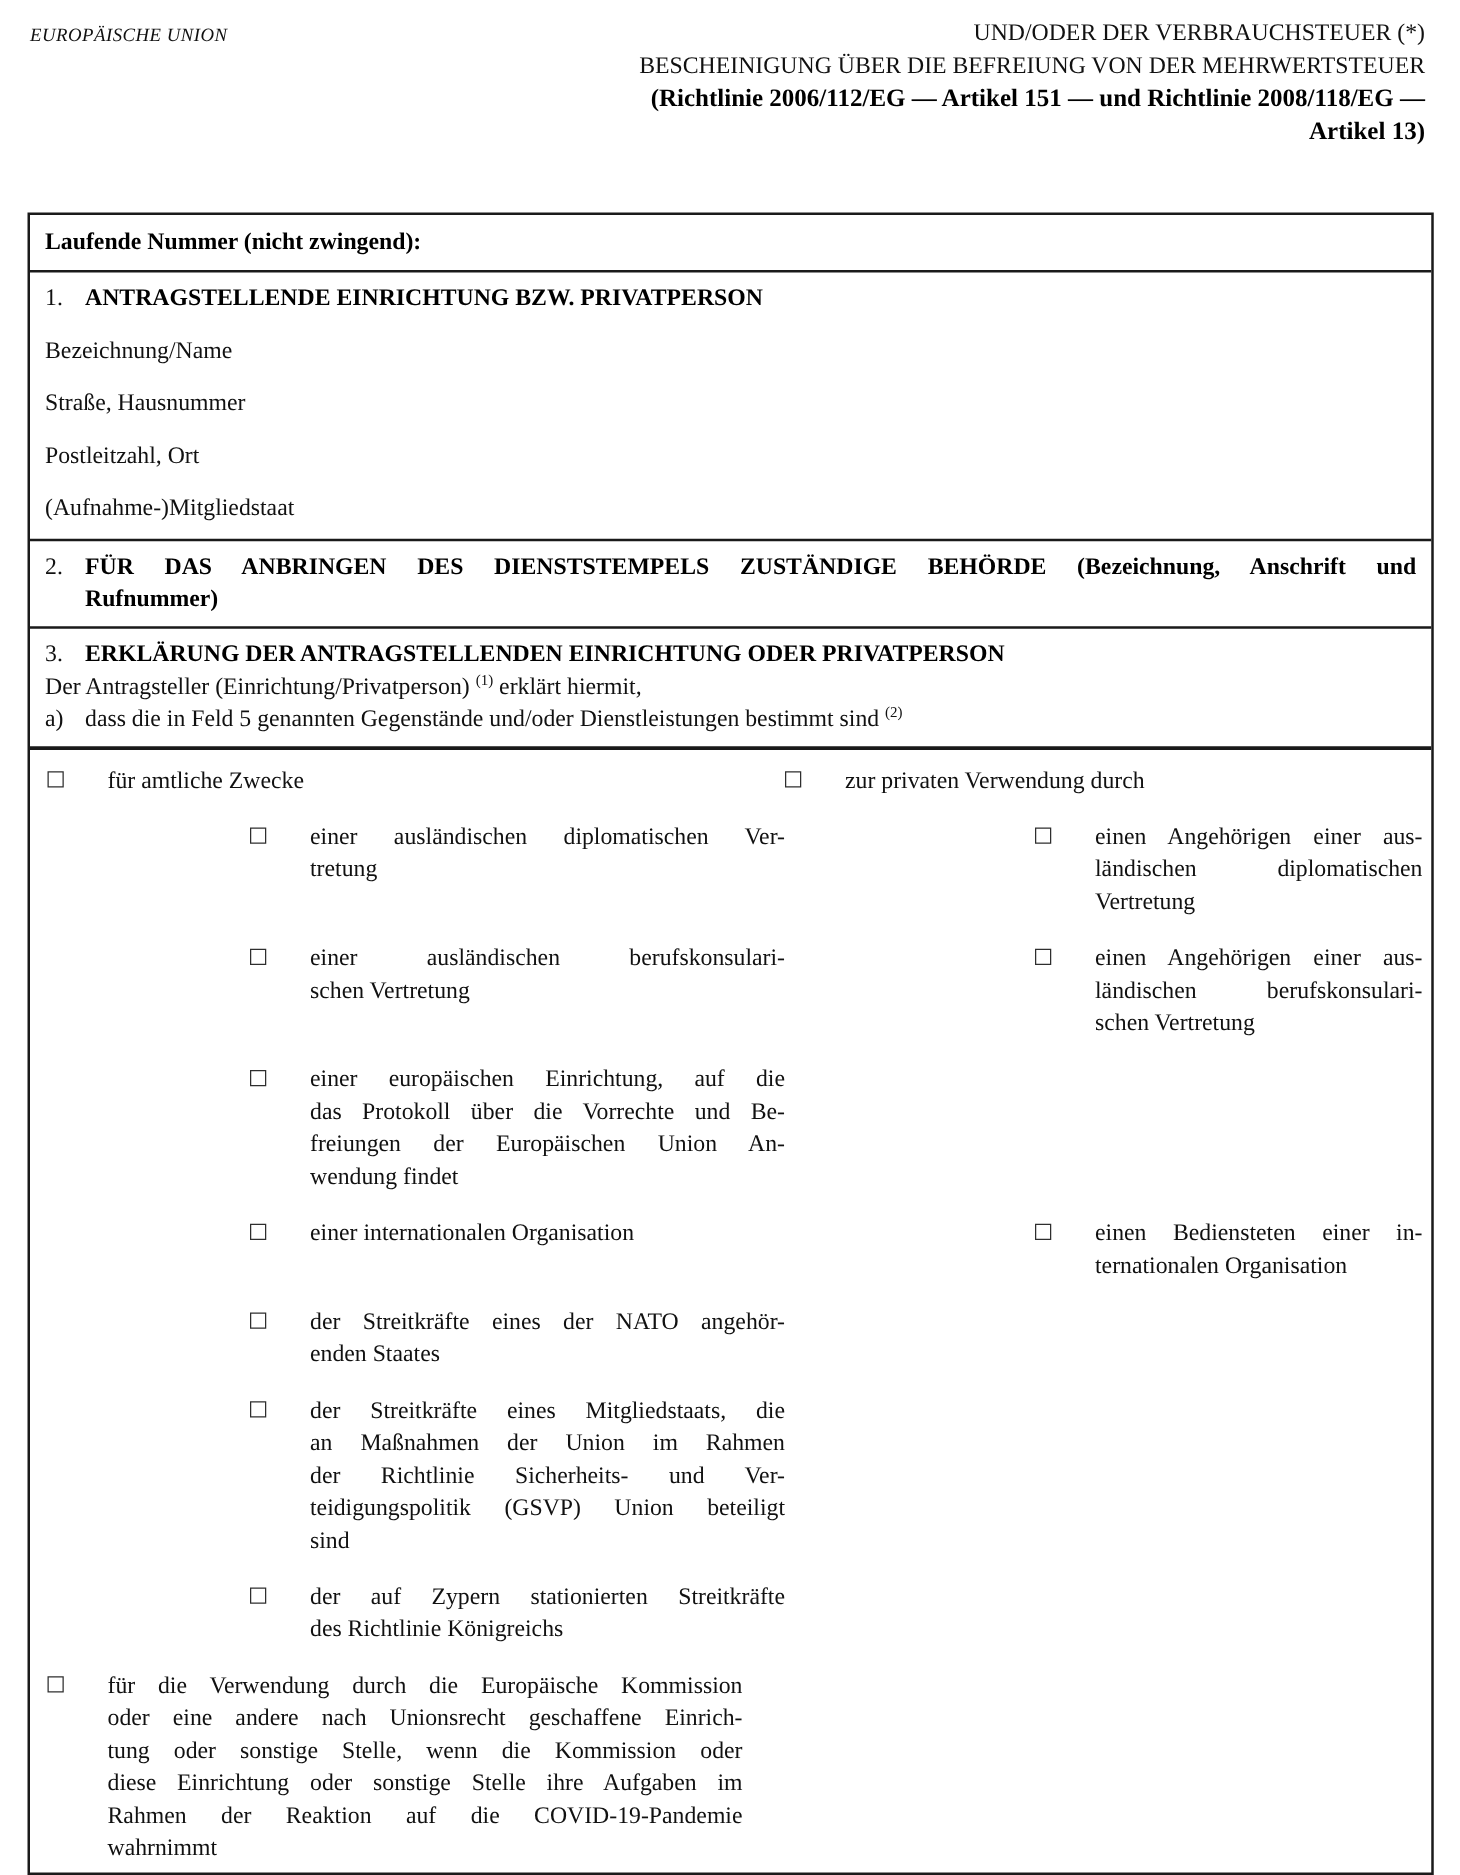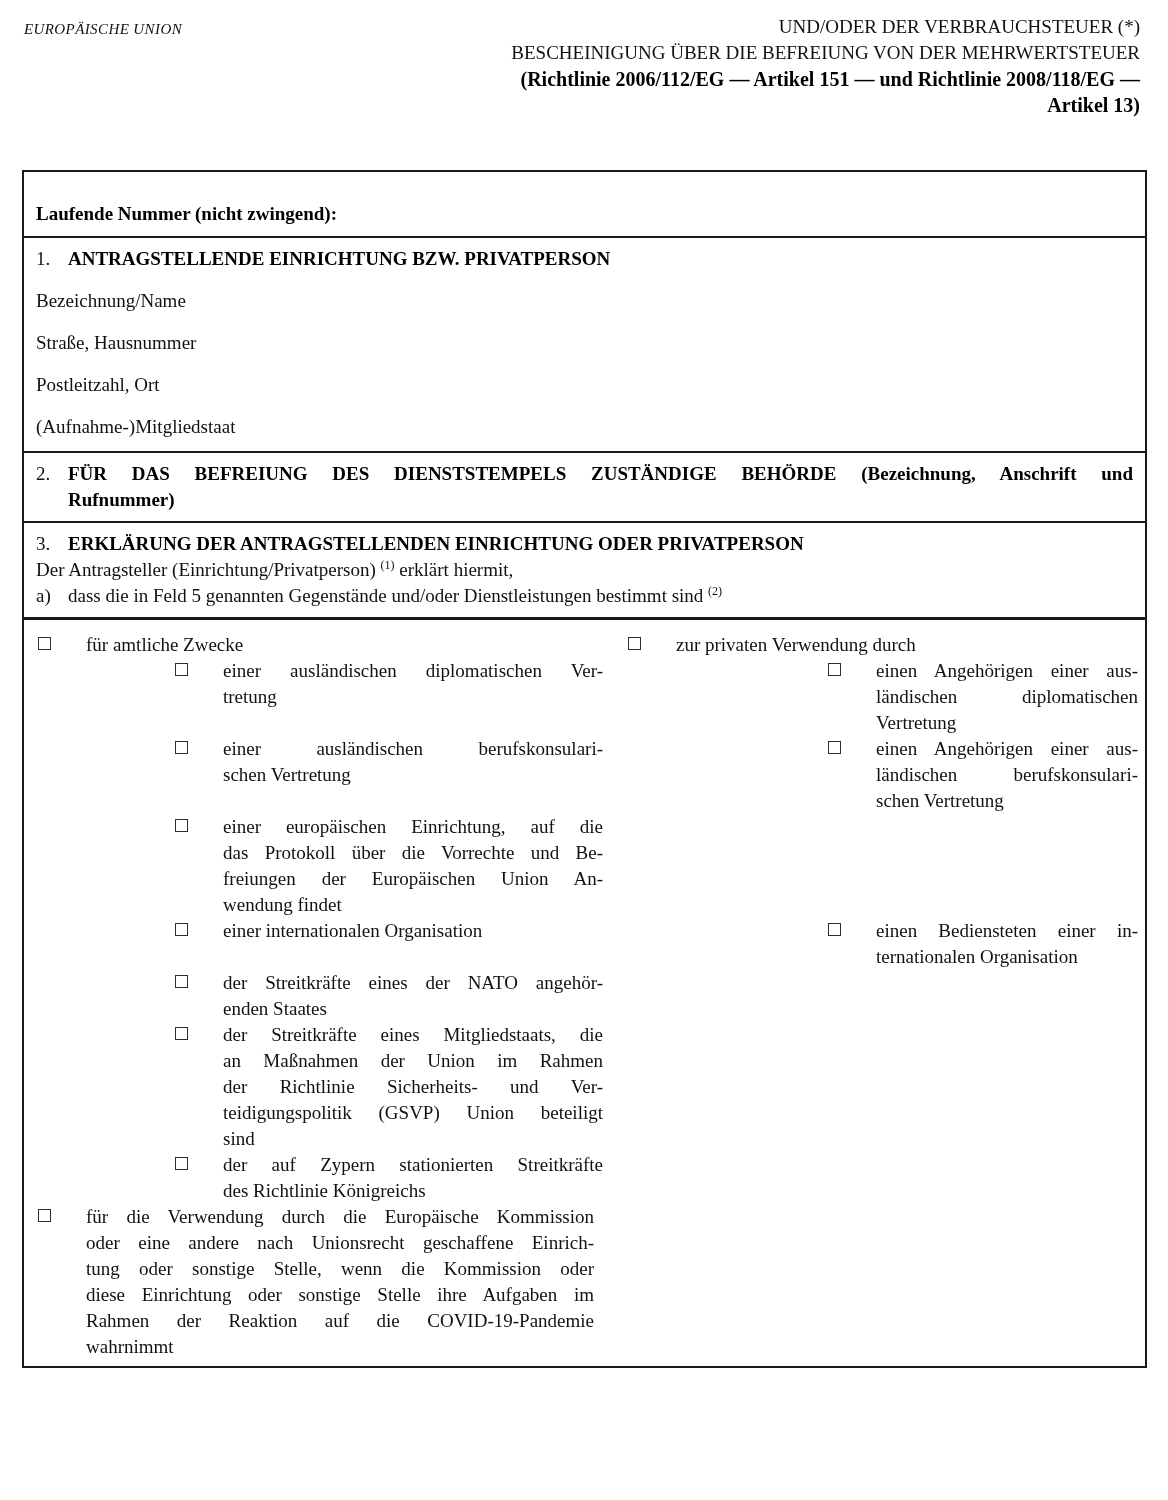--- a/index.html
+++ b/index.html
@@ -11,36 +11,36 @@
   .b{font-weight:bold;color:#000;}
   
   .hdr{display:flex;justify-content:space-between;align-items:flex-start;padding:14px 28px 0 24px;}
   .hdr-left{font-size:15px;letter-spacing:.4px;white-space:nowrap;padding-top:2px;font-style:italic;}
   .hdr-right{text-align:right;max-width:770px;}
   .hdr-right .dir{font-size:20px;}
   
   .form{margin:52px 21px 0 22px;border:2px solid #1a1a1a;}
   .row{border-top:2px solid #1a1a1a;padding:8px 12px;}
   .row:first-child{border-top:none;}
-  .row-serial{padding:9px 12px;height:26px;margin-top:20px;}
+  .row-serial{padding:9px 12px;height:26px;}
   .sec-head{display:flex;align-items:flex-start;}
   .sec-num{flex:none;width:32px;}
   .sec-title{flex:1;}
   .fields .field{margin-top:16px;}
   .s1{padding-bottom:11px;}
   .s3 .line{margin-top:0;}
   .hang{flex:1;}
   sup.fn{font-size:12px;line-height:0;vertical-align:super;}
   
   .decl{border-top:3px solid #1a1a1a;padding:12px 8px 6px 14px;display:grid;
-        grid-template-columns:590px 1fr;row-gap:0;align-items:start;}
+        grid-template-columns:590px 1fr;row-gap:19px;align-items:start;}
   .item{display:flex;align-items:flex-start;}
   .cb{flex:none;width:13px;height:13px;border:1.5px solid #2e2e2e;background:#fff;
       margin-top:5px;margin-right:35px;box-sizing:border-box;}
-  .sub-l{padding-left:137px;}
+  .sub-l{padding-left:137px;justify-content:flex-end;}
   .sub-l .text{width:380px;}
   .sub-r{padding-left:200px;}
   .sub-r .text{width:262px;}
   .bottom .text{width:508px;}
   .jl{text-align:justify;text-align-last:justify;}
 </style>
 </head>
 <body>
 
 <div class="hdr">
@@ -69,21 +69,21 @@
       <div class="field"><span>Straße, Hausnummer</span></div>
       <div class="field"><span>Postleitzahl, Ort</span></div>
       <div class="field"><span>(Aufnahme-)Mitgliedstaat</span></div>
     </div>
   </div>
 
   <div class="row">
     <div class="sec-head">
       <span class="sec-num">2.</span>
       <div class="hang">
-        <div class="b jl">FÜR DAS BEFREIUNG DES DIENSTSTEMPELS ZUSTÄNDIGE BEHÖRDE (Bezeichnung, Anschrift und</div>
+        <div class="b jl">FÜR DAS ANBRINGEN DES DIENSTSTEMPELS ZUSTÄNDIGE BEHÖRDE (Bezeichnung, Anschrift und</div>
         <div class="b">Rufnummer)</div>
       </div>
     </div>
   </div>
 
   <div class="row s3">
     <div class="sec-head">
       <span class="sec-num">3.</span>
       <span class="sec-title b">ERKLÄRUNG DER ANTRAGSTELLENDEN EINRICHTUNG ODER PRIVATPERSON</span>
     </div>

